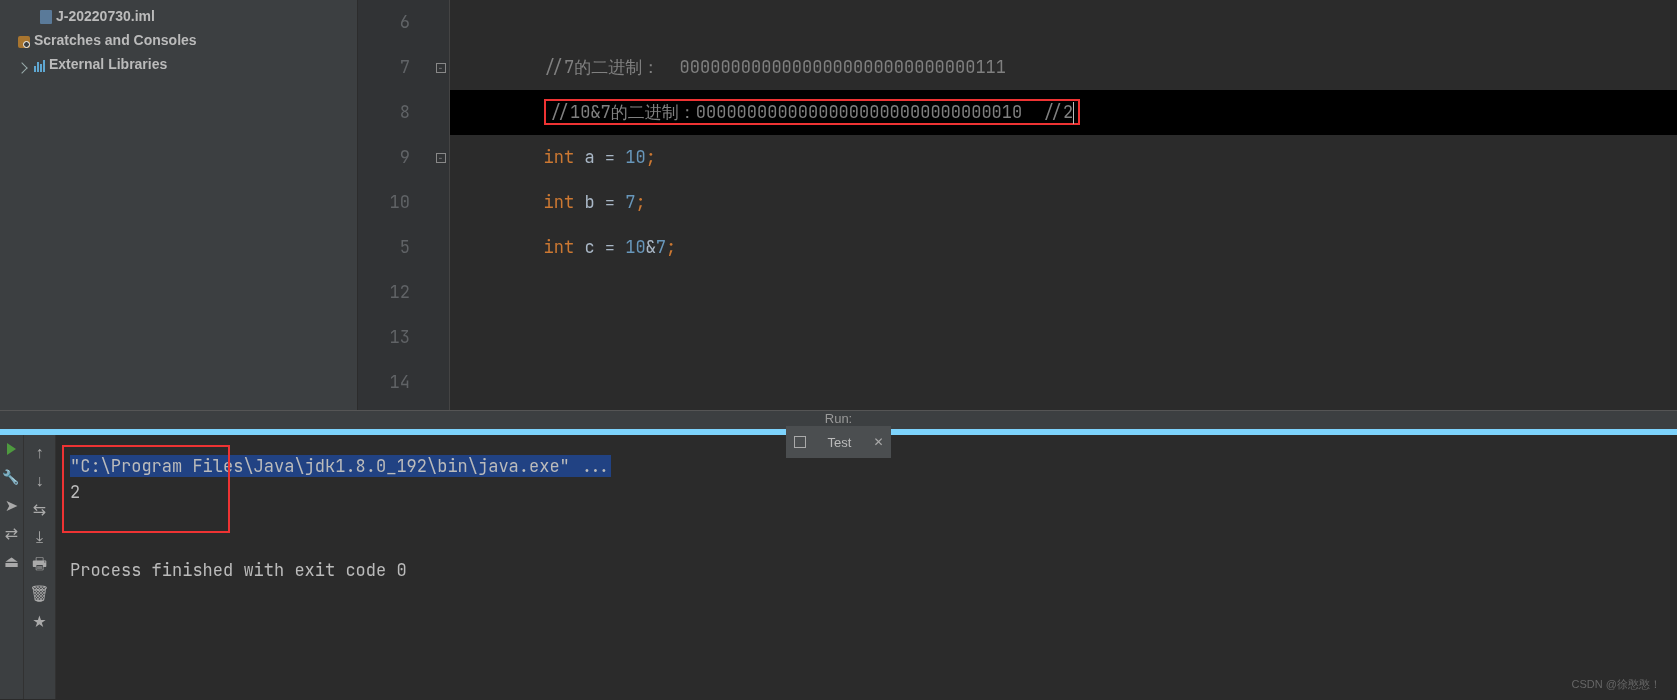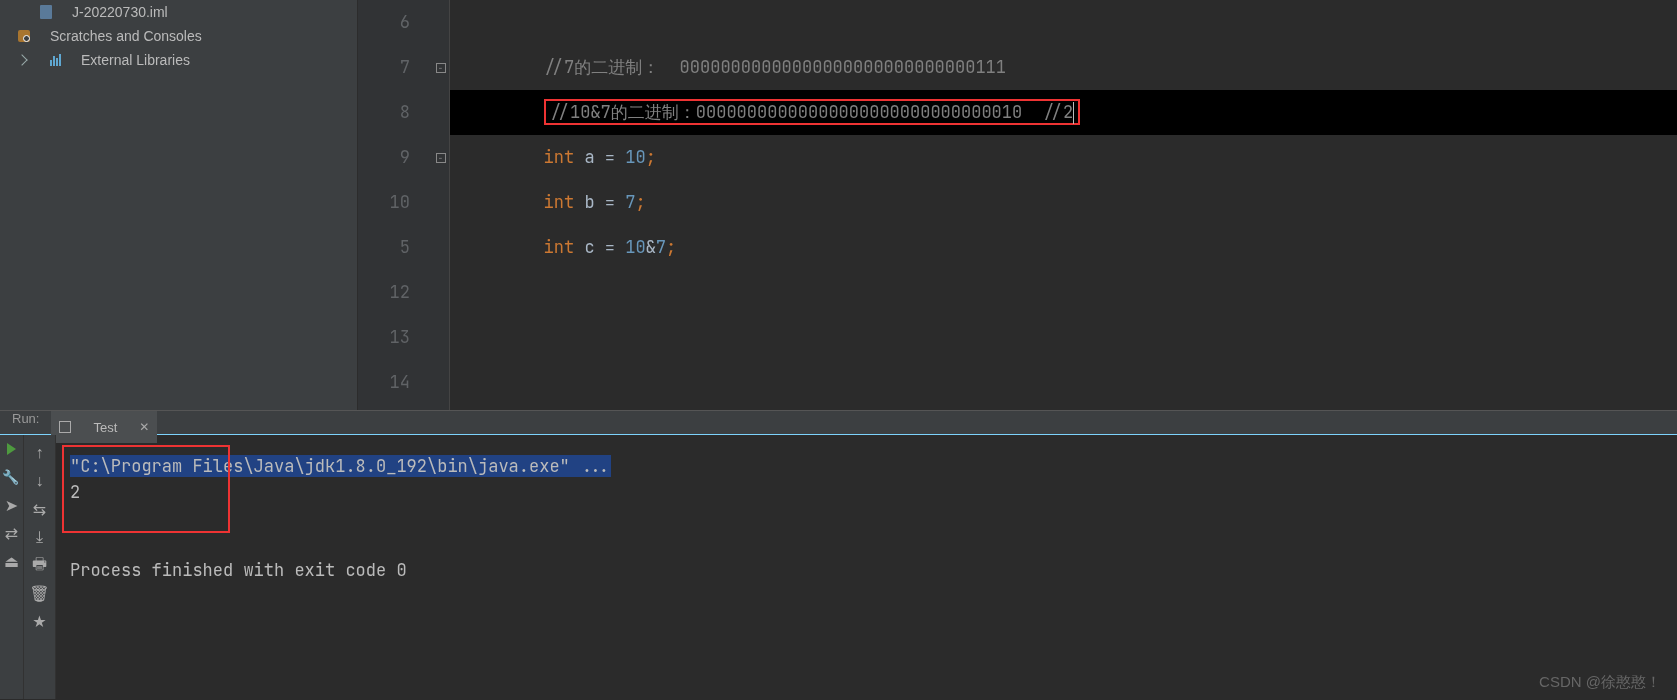--- a/index.html
+++ b/index.html
@@ -1,21 +1,21 @@
 <!DOCTYPE html>
 <html><head>
 <meta charset="utf-8">
 <style>
 * { margin:0; padding:0; box-sizing:border-box; }
 body { width:1677px; height:700px; background:#2b2b2b; font-family:"Microsoft YaHei",sans-serif; color:#bbb; overflow:hidden; position:relative; }
 .main { display:flex; height:410px; }
 
 
 .tree { width:358px; background:#3c3f41; color:#bbb; font-size:14px; border-right:1px solid #2c2c2c; }
-.tree-row { display:flex; align-items:center; height:24px; padding-left:18px; gap:20px; cursor:pointer; }
+.tree-row { display:flex; align-items:flex-end; height:24px; padding-left:18px; gap:4px; cursor:pointer;font-weight:bold; }
 .tree-row.level1 { padding-left:40px; }
 .chev { display:inline-block; width:8px; height:8px; border-right:1.5px solid #9aa; border-bottom:1.5px solid #9aa; transform:rotate(-45deg); margin-right:4px; }
 .ext-icon { display:inline-flex; gap:1px; align-items:flex-end; height:12px; }
 .ext-icon i { width:2px; background:#5fa7d1; }
 .scratch-icon { width:12px; height:12px; background:#a8752f; border-radius:2px; position:relative; }
 .scratch-icon:after { content:""; position:absolute; width:5px; height:5px; border:1px solid #fff; border-radius:50%; right:0; bottom:0; background:#3c3f41; }
 .file-icon { width:12px; height:14px; background:#5a7a99; border-radius:1px; }
 
 
 .editor { flex:1; background:#2b2b2b; display:flex; font-family:"JetBrains Mono","Consolas",monospace; font-size:17px; }
@@ -30,39 +30,39 @@
 .comment { color:#808080; }
 .keyword { color:#cc7832; }
 .number { color:#6897bb; }
 .static-f { color:#9876aa; font-style:italic; }
 .plain { color:#a9b7c6; }
 .semi { color:#cc7832; }
 .red-box { border:2px solid #e33; padding:0 4px; }
 .cursor { display:inline-block; width:1px; height:22px; background:#bbb; vertical-align:middle; }
 
 
-.run-header { height:25px; background:#3c3f41; display:flex; align-items:flex-start; font-size:13px; color:#bbb; border-top:1px solid #555; border-bottom:1px solid #7dd3fc; }
+.run-header { height:25px; background:#3c3f41; display:flex; align-items:center; font-size:13px; color:#bbb; border-top:1px solid #555; border-bottom:6px solid #7dd3fc;flex-direction:column; }
 .run-label { padding:0 12px; color:#999; }
 .run-tab { background:#4b4e50; height:100%; display:flex; align-items:center; padding:16px 8px; gap:22px; }
 .pin-icon { width:12px; height:12px; border:1px solid #aaa; }
 .close-x { color:#aaa; cursor:pointer; font-size:12px; }
 
 .run-body { display:flex; height:264px; background:#2b2b2b; }
 .run-tools { width:24px; background:#3c3f41; border-right:1px solid #323232;}
 .tool-stack2 { width:32px; background:#3c3f41; border-right:1px solid #323232; padding-top:4px; }
 .tool { height:28px; display:flex; align-items:center; justify-content:center; color:#aaa; cursor:pointer; }
 .tri-green { width:0; height:0; border-top:6px solid transparent; border-bottom:6px solid transparent; border-left:9px solid #4e9a3f; }
 .wrench { font-size:14px; }
 
 .console { flex:1; font-family:"JetBrains Mono","Consolas",monospace; font-size:17px; padding:18px 14px; color:#bbb; position:relative; }
 .console-line { line-height:26px; white-space:pre; }
 .sel { background:#214283; color:#bbb; }
 .red-box2 { position:absolute; border:2px solid #e33; }
 
-.watermark { position:absolute; right:16px; bottom:8px; color:#666; font-size:15px; }
+.watermark { position:absolute; right:16px; bottom:8px; color:#666; font-size:11px; }
 </style>
 </head>
 <body>
 
 <div class="main">
   <div class="tree">
     <div class="tree-row level1">
       <span class="file-icon"></span>
       <span>J-20220730.iml</span>
     </div>

